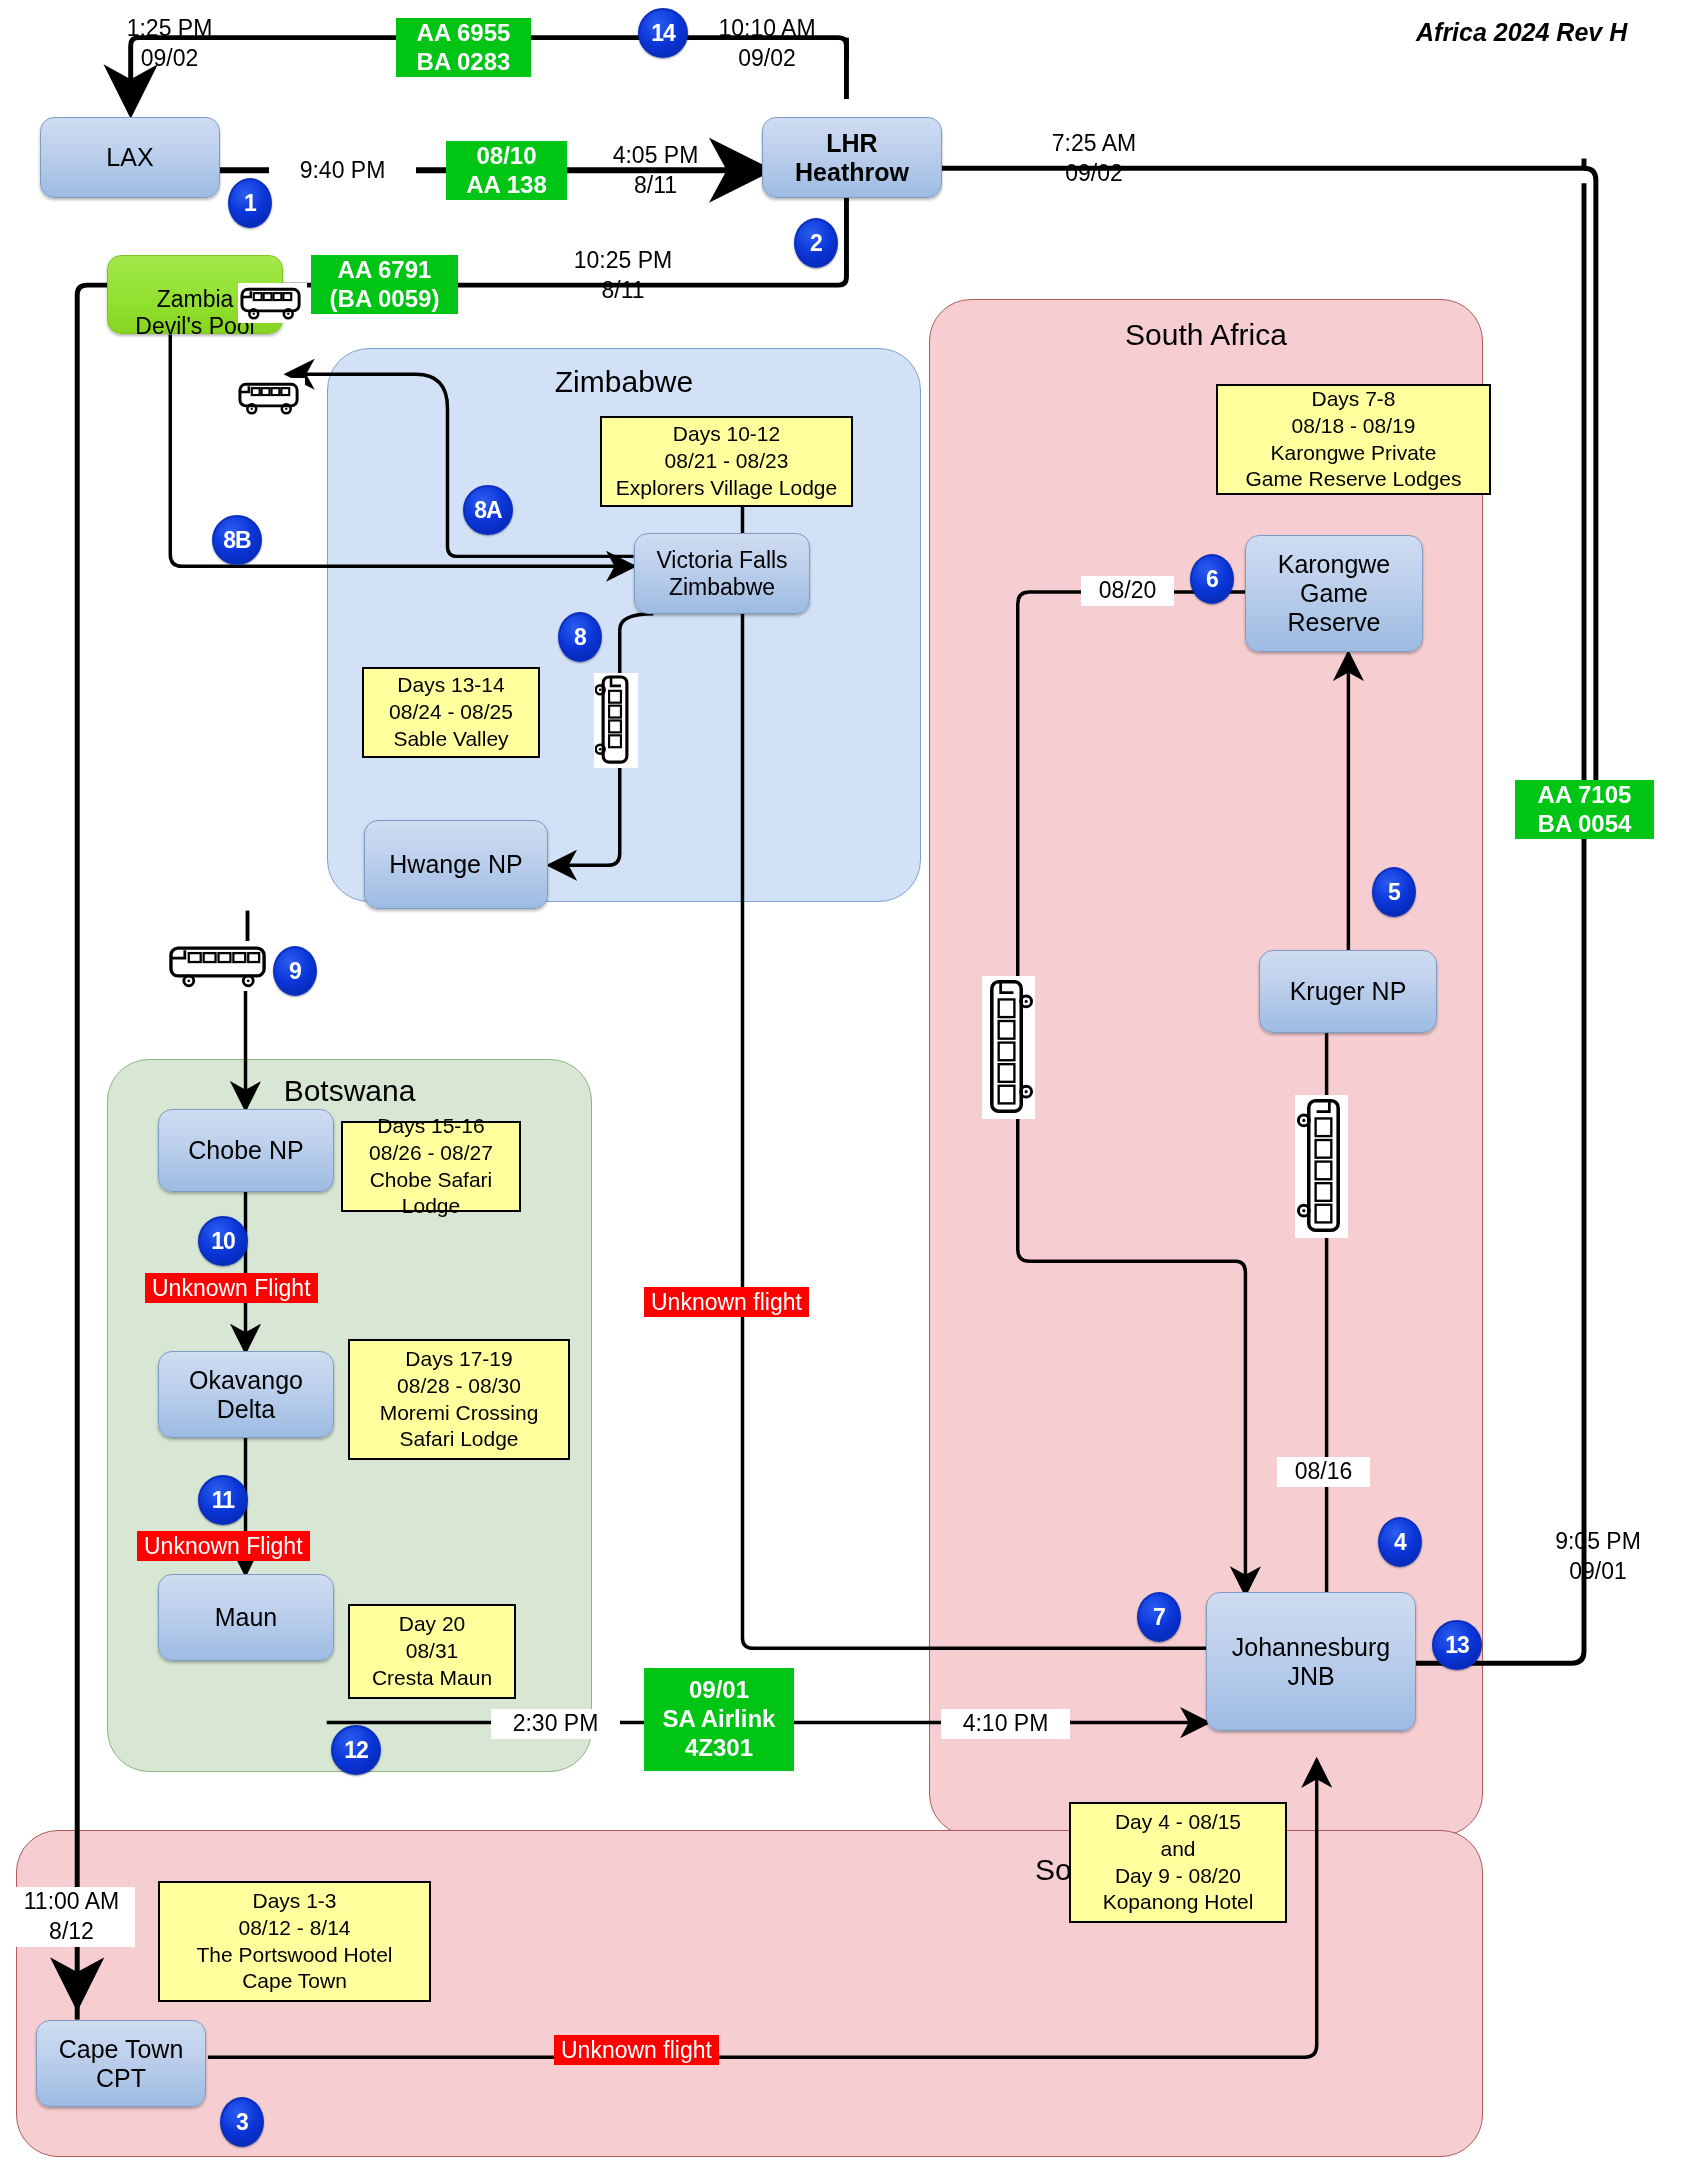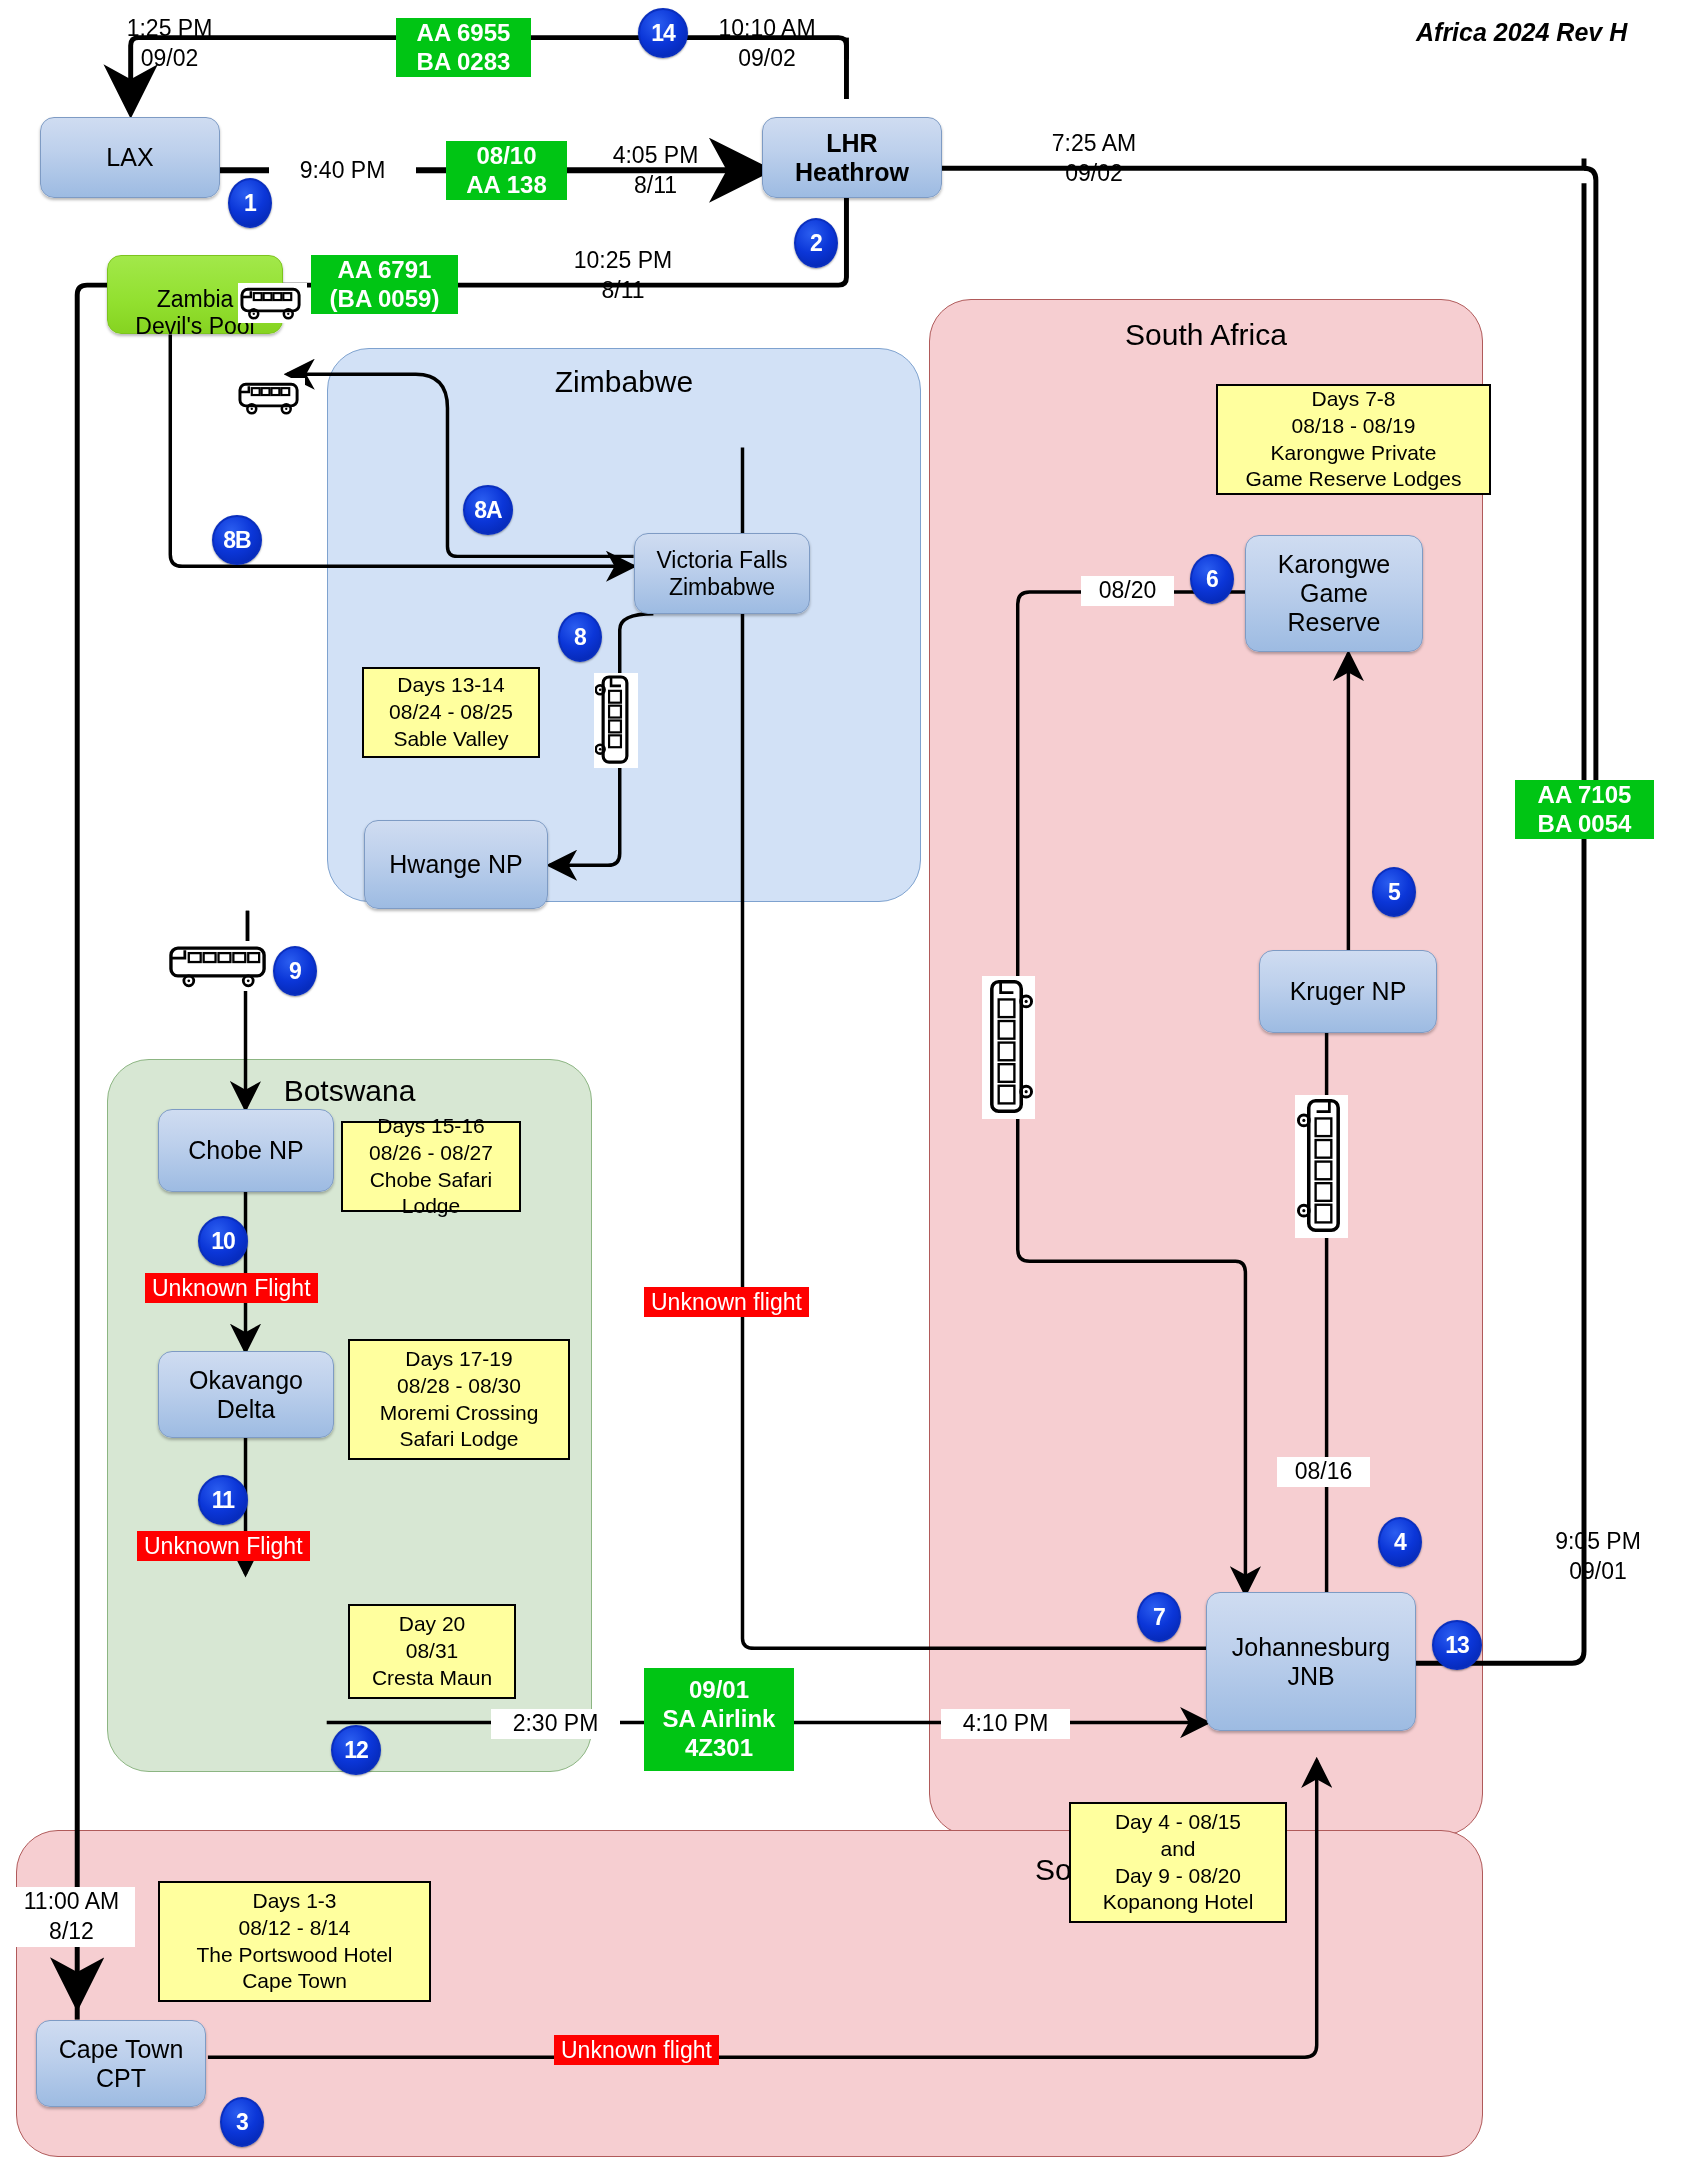--- a/index.html
+++ b/index.html
@@ -139,20 +139,23 @@
 
   <div class="node" style="left:158px;top:1109px;width:176px;height:83px;">
     <span>Chobe NP</span>
   </div>
 
   <div class="node" style="left:158px;top:1351px;width:176px;height:87px;">
     <span style="white-space:pre-line;">Okavango
 Delta</span>
   </div>
 
+  <div class="node" style="left:158px;top:1574px;width:176px;height:87px;">
+    <span>Maun</span>
+  </div>
 
   <div class="node" style="left:1245px;top:535px;width:178px;height:117px;">
     <span style="white-space:pre-line;">Karongwe
 Game
 Reserve</span>
   </div>
 
   <div class="node" style="left:1259px;top:950px;width:178px;height:83px;">
     <span>Kruger NP</span>
   </div>
@@ -167,20 +170,25 @@
 CPT</span>
   </div>
 
   <div class="note" style="left:1216px;top:384px;width:275px;height:111px;">
     <span>Days 7-8</span>
     <span>08/18 - 08/19</span>
     <span>Karongwe Private</span>
     <span>Game Reserve Lodges</span>
   </div>
 
+  <div class="note" style="left:600px;top:416px;width:253px;height:91px;">
+    <span>Days 10-12</span>
+    <span>08/21 - 08/23</span>
+    <span>Explorers Village Lodge</span>
+  </div>
 
   <div class="note" style="left:362px;top:667px;width:178px;height:91px;">
     <span>Days 13-14</span>
     <span>08/24 - 08/25</span>
     <span>Sable Valley</span>
   </div>
 
 
   <div class="note" style="left:341px;top:1121px;width:180px;height:91px;">
     <span>Days 15-16</span>

